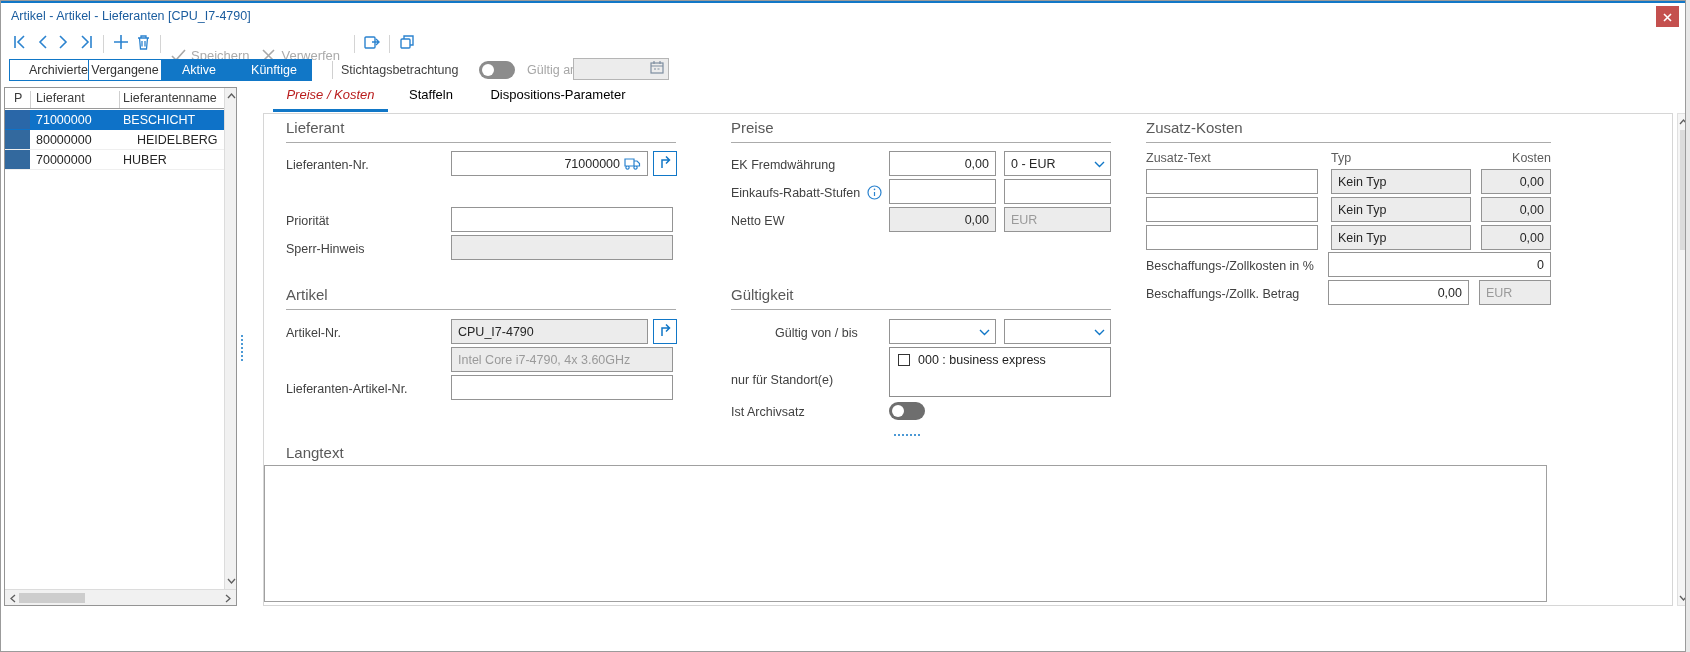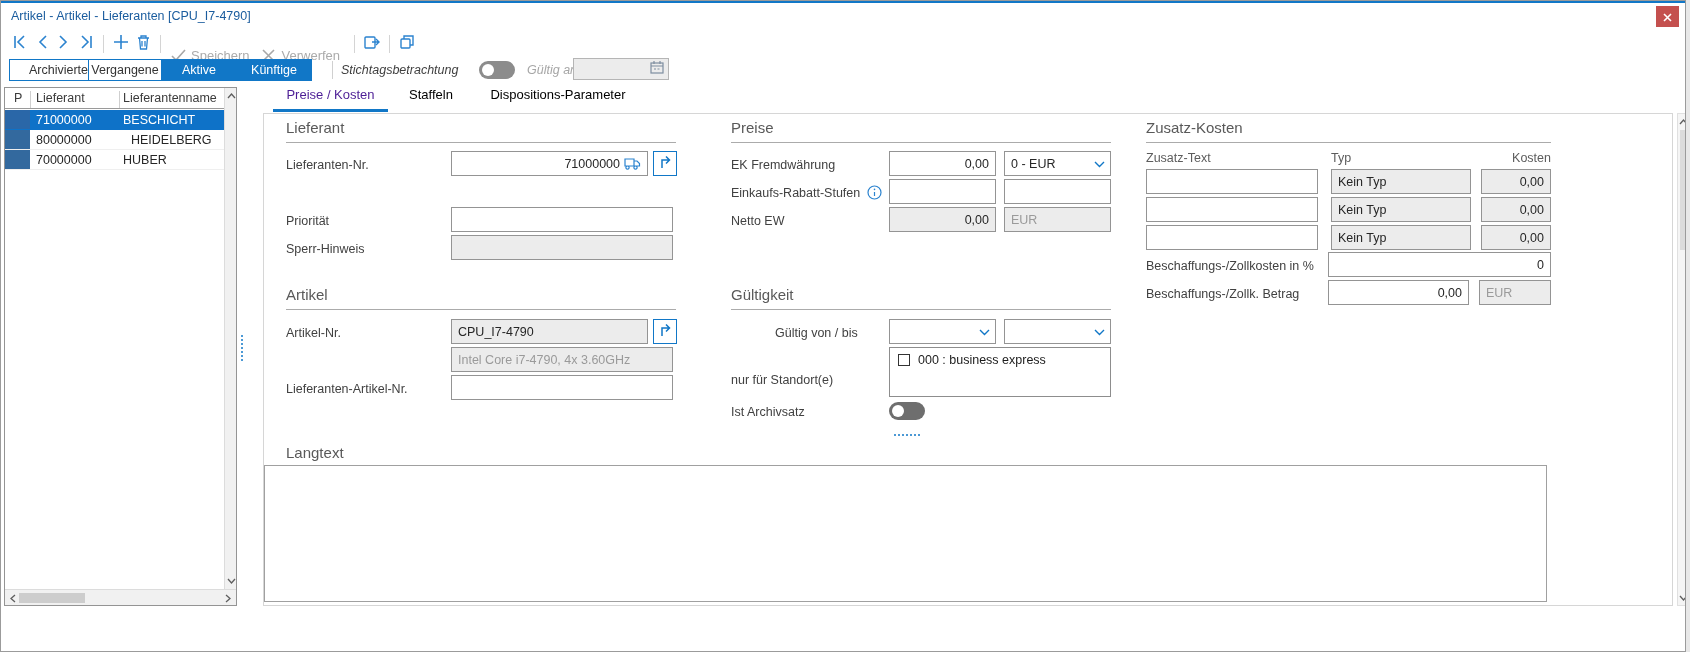--- a/index.html
+++ b/index.html
@@ -19,21 +19,21 @@
   .tlabel { font-size:13px; color:#ababab; margin:0 2px; }
   .tgroup { display:flex; align-items:center; margin-right:6px;margin-top:24px; }
 
   
   .filterbar { position:absolute; left:0; top:57px; width:100%; height:28px; }
   .segrow { position:absolute; left:8px; top:1px; display:flex; }
   .seg { height:22px; display:flex; align-items:center; justify-content:center; font-size:12.5px; border:1px solid #1177c7; background:#fff; color:#333; margin-left:-1px; cursor:pointer; }
   .seg:first-child { margin-left:0;padding-left:19px; }
   .seg.on { background:#1177c7; color:#fff; }
   .fsep { position:absolute; left:331px; top:3px; width:1px; height:18px; background:#d0d0d0; }
-  .flabel { position:absolute; top:5px; font-size:12.5px; color:#3f3f3f; white-space:nowrap;font-style:italic; }
+  .flabel { position:absolute; top:5px; font-size:12.5px; color:#3f3f3f; white-space:nowrap; }
   .flabel.gray { color:#a6a6a6; }
   .toggle { position:absolute; width:36px; height:18px; border-radius:9px; cursor:pointer; }
   .toggle .knob { position:absolute; left:3px; top:3px; width:12px; height:12px; border-radius:50%; background:#fff; }
   .datefld { position:absolute; left:572px; top:0px; width:96px; height:22px; background:#ececec; border:1px solid #b5b5b5; display:flex; align-items:center; justify-content:flex-end; padding-right:4px; }
 
   
   .lpanel { position:absolute; left:3px; top:86px; width:233px; height:519px; border:1px solid #949494; background:#fff; }
   .thead { position:absolute; left:0; top:0; width:220px; height:21px; border-bottom:1px solid #9a9a9a; background:#fff; }
   .thead span { position:absolute; top:3px; font-size:12.5px; color:#3b3b3b; }
   .cline { position:absolute; top:2px; width:1px; height:17px; background:#cfcfcf; }
@@ -46,21 +46,21 @@
   .hscroll { position:absolute; left:0; bottom:0; width:231px; height:16px; background:#f1f1f1; border-top:1px solid #dcdcdc; }
   .sarrow { position:absolute; display:flex; align-items:center; justify-content:center; cursor:pointer; }
   .hthumb { position:absolute; left:14px; top:3px; width:66px; height:10px; background:#cdcdcd; cursor:pointer; }
 
   .vgrip { position:absolute; left:240px; top:334px; display:flex; flex-direction:column; gap:2px; cursor:col-resize; }
   .vgrip i, .hgrip i { width:2px; height:2px; background:#1177c7; border-radius:50%; }
   .hgrip { position:absolute; left:893px; top:433px; display:flex; gap:2px; cursor:row-resize; }
 
   
   .tab { position:absolute; top:86px; height:22px; font-size:13px; color:#000000; text-align:center; cursor:pointer; }
-  .tab.on { color:#4c1d95; }
+  .tab.on { color:#b91c1c;font-style:italic; }
   .tabline { position:absolute; top:108px; height:3px; background:#1177c7; }
 
   .frame { position:absolute; left:262px; top:112px; width:1410px; height:493px; border:1px solid #d6d6d6; }
   .mvscroll { position:absolute; left:1676px; top:112px; width:13px; height:493px; background:#f5f5f5; border:1px solid #e0e0e0; }
   .mthumb { position:absolute; left:2px; top:16px; width:9px; height:120px; background:#dcdcdc; }
 
   
   .hdg { position:absolute; font-size:15px; color:#595959; white-space:nowrap; }
   .rule { position:absolute; height:1px; background:#ababab; }
   .lbl { position:absolute; font-size:12.5px; color:#414141; white-space:nowrap; }
@@ -192,21 +192,21 @@
       <span class="cline" style="left:114px"></span>
     </div>
     <div class="trow sel" style="top:22px">
       <span class="pcell"></span>
       <span style="left:31px">71000000</span>
       <span style="left:118px">BESCHICHT</span>
     </div>
     <div class="trow" style="top:42px">
       <span class="pcell"></span>
       <span style="left:31px">80000000</span>
-      <span style="left:126px">HEIDELBERG</span>
+      <span style="left:132px">HEIDELBERG</span>
     </div>
     <div class="trow" style="top:62px">
       <span class="pcell"></span>
       <span style="left:31px">70000000</span>
       <span style="left:118px">HUBER</span>
     </div>
     <div class="vscroll">
       <span class="sarrow" style="left:0; top:2px; width:12px; height:12px">
           <svg width="9" height="6" fill="none" stroke="#5e5e5e" stroke-width="1.3">
             <path d="M1 5 L4.5 1 L8 5"></path>

